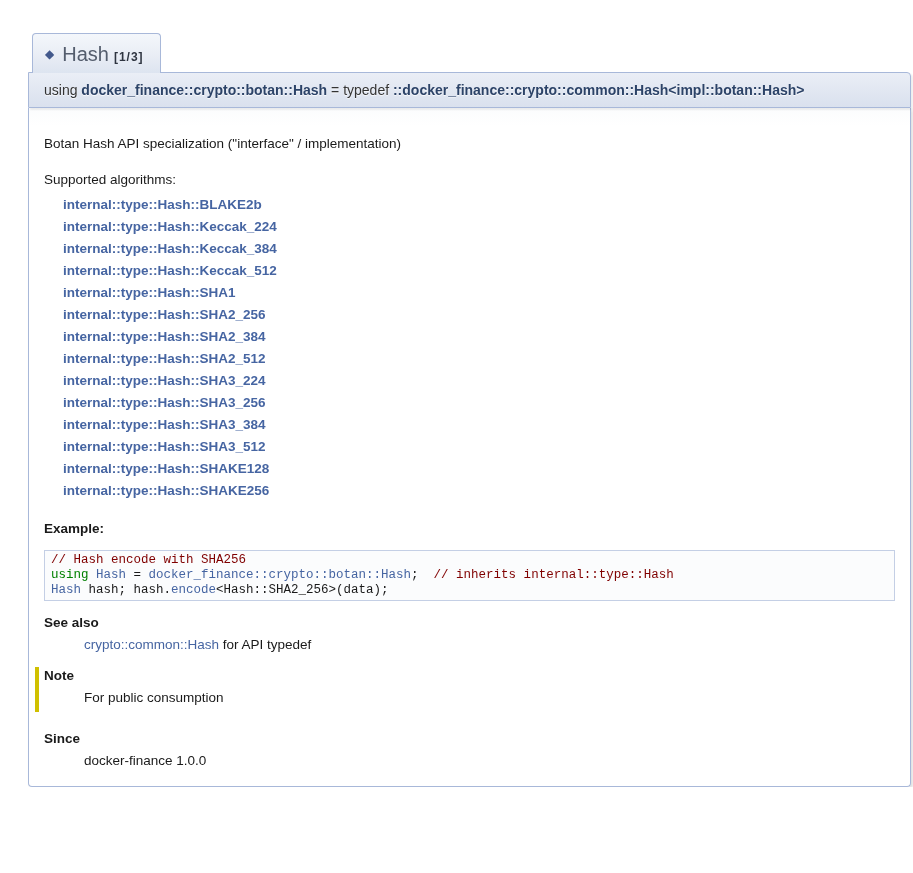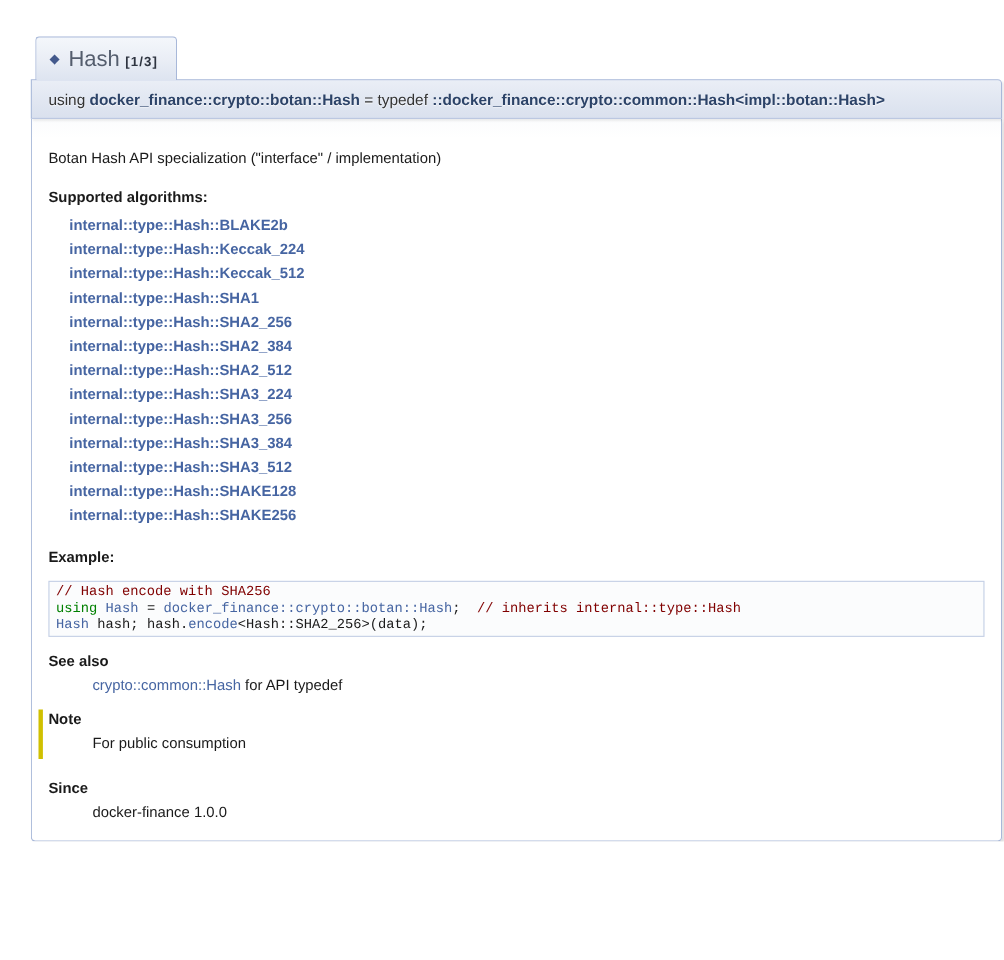--- a/index.html
+++ b/index.html
@@ -76,21 +76,21 @@
     border-left: 1px solid #A8B8D9;
     border-right: 1px solid #A8B8D9;
     border-bottom: 1px solid #A8B8D9;
     border-radius: 0 0 4px 4px;
     background: linear-gradient(180deg, #fbfcfd 0%, #ffffff 18px);
     padding: 2px 15px 17px 15px;
     box-shadow: 2px 2px 3px rgba(0,0,0,0.13);
   }
 
   .memdoc p.desc { margin: 25px 0 0 0; line-height: 17px; }
-  .memdoc p.algos-label { margin: 19px 0 6px 0; line-height: 17px; font-weight: bold; }
+  .memdoc p.algos-label { margin: 19px 0 6px 0; line-height: 17px; }
 
   .algo-list { margin-left: 19px; }
   .algo-list a {
     display: block;
     line-height: 22px;
     font-weight: 700;
     color: #4665A2;
     text-decoration: none;
     cursor: pointer;
     width: max-content;
@@ -148,20 +148,21 @@
 
     <div class="memdoc">
 
       <p class="desc">Botan Hash API specialization ("interface" / implementation)</p>
 
       <p class="algos-label">Supported algorithms:</p>
 
       <div class="algo-list">
         <a>internal::type::Hash::BLAKE2b</a>
         <a>internal::type::Hash::Keccak_224</a>
+        <a>internal::type::Hash::Keccak_384</a>
         <a>internal::type::Hash::Keccak_512</a>
         <a>internal::type::Hash::SHA1</a>
         <a>internal::type::Hash::SHA2_256</a>
         <a>internal::type::Hash::SHA2_384</a>
         <a>internal::type::Hash::SHA2_512</a>
         <a>internal::type::Hash::SHA3_224</a>
         <a>internal::type::Hash::SHA3_256</a>
         <a>internal::type::Hash::SHA3_384</a>
         <a>internal::type::Hash::SHA3_512</a>
         <a>internal::type::Hash::SHAKE128</a>

